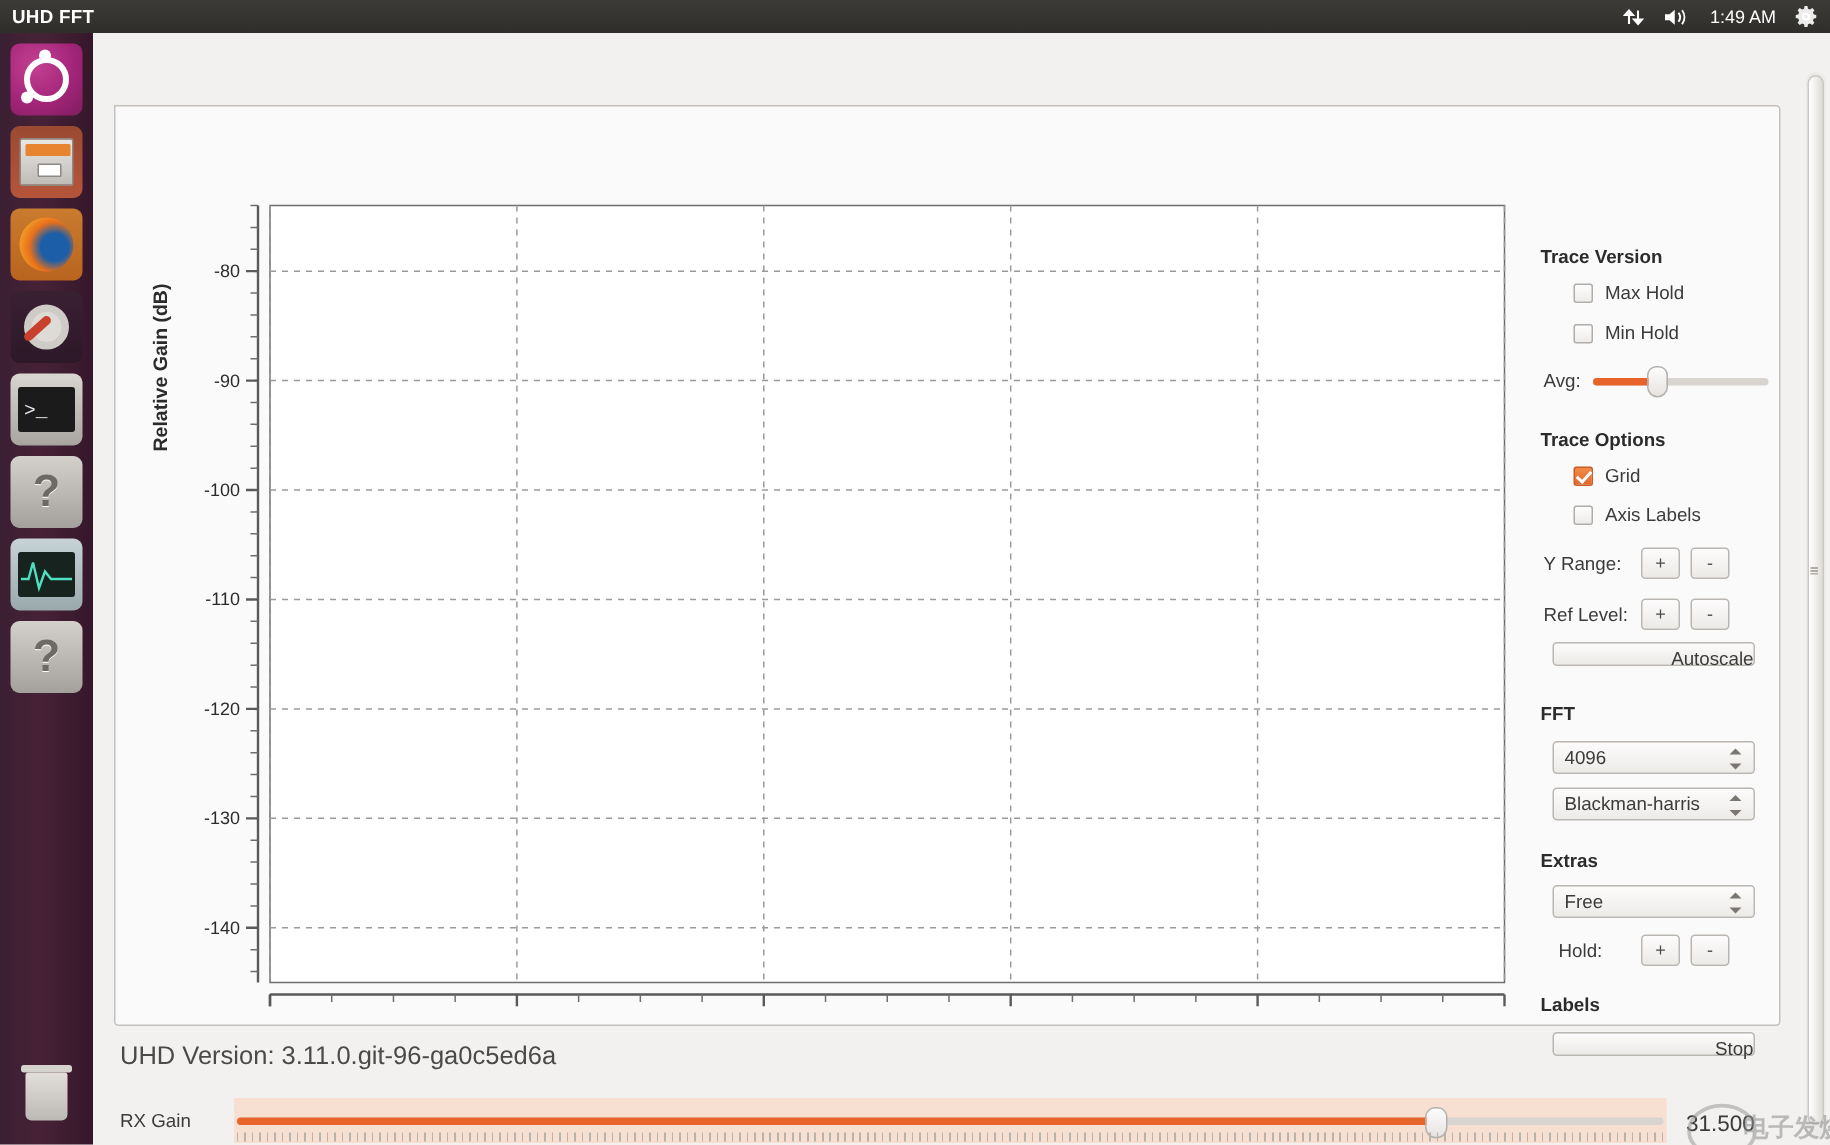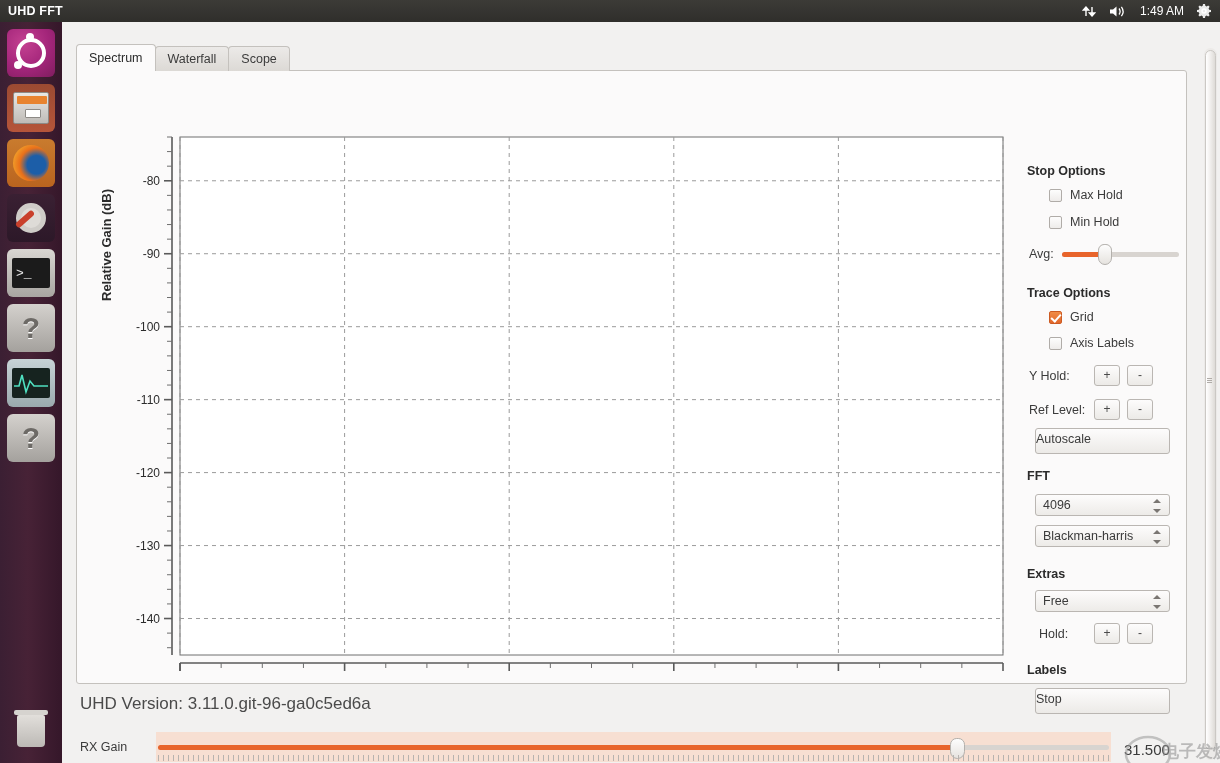--- a/index.html
+++ b/index.html
@@ -224,24 +224,24 @@
     border: 1px solid #b3b0ac; border-radius: 7px 7px 8px 8px;
   }
   .pmbtn {
     width: 26px; height: 21px; border-radius: 3px;
     border: 1px solid #bab6b2;
     background: linear-gradient(to bottom,#fdfcfc 0%,#eceae7 100%);
     font-size: 12px; color: #4a4a4a; line-height: 19px; text-align: center;
     flex: none;
   }
   .widebtn {
-    width: 135px; height: 26px; border-radius: 3px;
+    width: 135px; height: 16px; border-radius: 3px;
     border: 1px solid #bab6b2;
     background: linear-gradient(to bottom,#fdfcfc 0%,#eceae7 100%);
-    font-size: 12.5px; color: #3b3b3b; line-height: 20px; text-align: left;
+    font-size: 12.5px; color: #3b3b3b; line-height: 20px; text-align: right;
   }
   .combo {
     position: relative; width: 135px; height: 22px; border-radius: 3px;
     border: 1px solid #bab6b2;
     background: linear-gradient(to bottom,#fdfcfc 0%,#edebe8 100%);
     font-size: 12.5px; color: #3b3b3b; line-height: 20px; padding-left: 7px;
   }
   .spin-arrows {
     position: absolute; right: 8px; top: 3px; width: 8px; height: 16px;
   }
@@ -337,25 +337,20 @@
 
     <span class="q">?</span>
   </div>
   <div id="trash">
     <div class="can"></div>
   </div>
 </div>
 
 <div id="window">
 
-  <div id="tabbar">
-    <div class="tab active">Spectrum</div>
-    <div class="tab">Waterfall</div>
-    <div class="tab">Scope</div>
-  </div>
 
   <div id="tabpanel">
 
     <div id="plot-wrap">
       <div id="ylabel">Relative Gain (dB)</div>
       <div id="xlabel">Frequency (MHz)</div>
       <div id="canvas-box">
         <svg id="plot-svg" width="823" height="518" viewBox="0 0 823 518">
             <path d="M0.0,-0.9L0.5,-0.7L1.1,-1.6L1.6,314.8L2.2,283.2L2.7,301.9L3.3,289.9L3.8,272.3L4.4,321.4L4.9,315.3L5.5,279.5L6.0,293.9L6.6,302.2L7.1,296.4L7.7,295.1L8.2,281.7L8.8,305.9L9.3,325.0L9.9,322.3L10.4,300.6L11.0,304.4L11.5,314.6L12.1,293.8L12.6,289.4L13.2,320.6L13.7,315.8L14.3,299.9L14.8,318.8L15.4,276.6L15.9,300.2L16.5,328.3L17.0,310.1L17.6,330.2L18.1,282.1L18.7,362.7L19.2,303.5L19.8,316.3L20.3,289.9L20.8,322.2L21.4,292.7L21.9,321.3L22.5,300.9L23.0,293.1L23.6,319.3L24.1,297.8L24.7,405.9L25.2,300.9L25.8,316.0L26.3,313.0L26.9,303.3L27.4,299.8L28.0,314.6L28.5,306.6L29.1,295.0L29.6,316.5L30.2,315.3L30.7,300.4L31.3,292.9L31.8,300.7L32.4,293.8L32.9,302.3L33.5,306.0L34.0,316.4L34.6,306.7L35.1,280.7L35.7,305.2L36.2,287.0L36.8,310.5L37.3,316.9L37.9,309.9L38.4,314.4L39.0,288.7L39.5,279.7L40.1,280.3L40.6,304.9L41.2,321.8L41.7,304.1L42.2,283.3L42.8,297.0L43.3,330.7L43.9,313.4L44.4,315.6L45.0,296.8L45.5,319.4L46.1,269.4L46.6,270.3L47.2,306.6L47.7,281.1L48.3,301.5L48.8,321.4L49.4,293.0L49.9,313.9L50.5,316.0L51.0,291.2L51.6,286.9L52.1,321.4L52.7,270.0L53.2,288.2L53.8,266.6L54.3,291.5L54.9,294.2L55.4,289.1L56.0,291.9L56.5,309.2L57.1,283.8L57.6,334.0L58.2,295.2L58.7,319.0L59.3,293.6L59.8,313.1L60.4,288.4L60.9,276.6L61.5,293.1L62.0,258.2L62.5,307.7L63.1,301.1L63.6,310.9L64.2,287.2L64.7,273.0L65.3,276.9L65.8,312.3L66.4,310.1L66.9,269.9L67.5,302.2L68.0,276.6L68.6,282.1L69.1,283.5L69.7,292.3L70.2,294.1L70.8,296.7L71.3,299.6L71.9,292.6L72.4,266.6L73.0,307.9L73.5,282.1L74.1,288.3L74.6,294.1L75.2,295.5L75.7,303.3L76.3,270.4L76.8,277.8L77.4,283.4L77.9,279.5L78.5,287.6L79.0,276.8L79.6,283.6L80.1,268.4L80.7,278.0L81.2,259.4L81.8,272.3L82.3,269.9L82.8,287.6L83.4,300.5L83.9,293.8L84.5,312.4L85.0,277.6L85.6,292.7L86.1,296.8L86.7,271.7L87.2,293.4L87.8,291.8L88.3,272.9L88.9,283.6L89.4,275.3L90.0,385.9L90.5,264.5L91.1,283.1L91.6,298.2L92.2,294.5L92.7,286.2L93.3,284.8L93.8,278.2L94.4,313.3L94.9,279.3L95.5,300.9L96.0,308.0L96.6,315.6L97.1,282.2L97.7,309.2L98.2,291.1L98.8,295.9L99.3,299.1L99.9,292.2L100.4,277.4L101.0,294.6L101.5,266.9L102.1,274.5L102.6,293.6L103.1,294.1L103.7,289.4L104.2,297.2L104.8,276.7L105.3,284.1L105.9,302.0L106.4,290.0L107.0,293.1L107.5,239.9L108.1,277.1L108.6,260.9L109.2,259.3L109.7,266.5L110.3,233.3L110.8,236.8L111.4,279.0L111.9,279.2L112.5,268.5L113.0,259.9L113.6,260.4L114.1,273.8L114.7,253.6L115.2,263.8L115.8,284.3L116.3,253.3L116.9,259.6L117.4,268.1L118.0,274.9L118.5,256.9L119.1,289.7L119.6,294.2L120.2,269.8L120.7,246.9L121.3,254.7L121.8,243.6L122.4,262.6L122.9,261.4L123.4,259.9L124.0,265.8L124.5,271.4L125.1,293.4L125.6,257.6L126.2,281.6L126.7,276.2L127.3,270.7L127.8,271.1L128.4,281.8L128.9,282.5L129.5,255.3L130.0,287.3L130.6,255.8L131.1,260.6L131.7,284.3L132.2,272.6L132.8,270.4L133.3,258.1L133.9,276.6L134.4,247.1L135.0,249.8L135.5,267.9L136.1,259.3L136.6,269.9L137.2,267.6L137.7,265.1L138.3,274.7L138.8,283.6L139.4,279.5L139.9,262.2L140.5,255.9L141.0,256.5L141.6,262.3L142.1,256.3L142.7,271.3L143.2,287.0L143.8,268.6L144.3,263.8L144.8,256.8L145.4,255.8L145.9,297.8L146.5,254.8L147.0,273.4L147.6,279.0L148.1,264.1L148.7,270.7L149.2,293.2L149.8,271.9L150.3,287.2L150.9,250.2L151.4,261.9L152.0,249.9L152.5,271.2L153.1,258.0L153.6,268.5L154.2,267.3L154.7,261.7L155.3,259.1L155.8,266.9L156.4,270.3L156.9,269.3L157.5,280.6L158.0,241.4L158.6,233.8L159.1,257.2L159.7,265.2L160.2,273.1L160.8,252.2L161.3,262.3L161.9,254.7L162.4,280.1L163.0,234.8L163.5,257.4L164.1,243.7L164.6,275.6L165.1,256.2L165.7,262.0L166.2,277.4L166.8,262.0L167.3,264.0L167.9,277.6L168.4,254.7L169.0,273.1L169.5,243.9L170.1,259.6L170.6,334.4L171.2,296.4L171.7,255.7L172.3,246.3L172.8,270.3L173.4,235.4L173.9,248.1L174.5,290.5L175.0,250.2L175.6,269.5L176.1,259.1L176.7,261.8L177.2,284.7L177.8,264.9L178.3,267.8L178.9,257.1L179.4,255.1L180.0,253.9L180.5,264.9L181.1,254.0L181.6,283.9L182.2,276.4L182.7,285.3L183.3,283.4L183.8,263.5L184.4,276.4L184.9,266.6L185.4,246.8L186.0,258.2L186.5,262.5L187.1,255.0L187.6,264.9L188.2,280.0L188.7,259.6L189.3,267.4L189.8,273.5L190.4,246.8L190.9,241.8L191.5,272.6L192.0,264.0L192.6,290.6L193.1,247.6L193.7,260.8L194.2,263.7L194.8,269.0L195.3,271.1L195.9,247.0L196.4,261.5L197.0,234.8L197.5,268.9L198.1,256.7L198.6,256.7L199.2,249.1L199.7,276.8L200.3,239.2L200.8,285.1L201.4,268.6L201.9,279.1L202.5,377.5L203.0,296.5L203.6,273.3L204.1,254.0L204.7,245.3L205.2,258.2L205.8,252.3L206.3,272.8L206.8,255.1L207.4,257.6L207.9,266.8L208.5,277.5L209.0,284.7L209.6,277.7L210.1,264.7L210.7,263.4L211.2,265.7L211.8,256.1L212.3,253.2L212.9,254.0L213.4,282.5L214.0,264.0L214.5,269.0L215.1,252.2L215.6,271.6L216.2,276.8L216.7,240.8L217.3,258.2L217.8,251.3L218.4,259.2L218.9,239.9L219.5,249.9L220.0,276.5L220.6,299.1L221.1,258.0L221.7,279.4L222.2,54.9L222.8,60.7L223.3,69.4L223.9,59.3L224.4,71.6L225.0,44.6L225.5,42.8L226.1,33.6L226.6,38.2L227.1,84.7L227.7,63.5L228.2,67.4L228.8,132.8L229.3,60.4L229.9,35.5L230.4,18.2L231.0,73.4L231.5,67.7L232.1,65.4L232.6,44.9L233.2,67.0L233.7,73.7L234.3,52.7L234.8,50.7L235.4,71.3L235.9,49.3L236.5,47.9L237.0,45.7L237.6,49.8L238.1,24.8L238.7,53.0L239.2,48.4L239.8,47.1L240.3,47.6L240.9,59.5L241.4,53.3L242.0,59.4L242.5,64.4L243.1,57.9L243.6,52.4L244.2,53.2L244.7,69.2L245.3,32.5L245.8,59.5L246.4,58.5L246.9,61.0L247.4,57.8L248.0,51.5L248.5,37.7L249.1,34.4L249.6,55.4L250.2,55.7L250.7,70.5L251.3,53.1L251.8,54.4L252.4,48.3L252.9,71.2L253.5,49.9L254.0,58.5L254.6,54.0L255.1,53.4L255.7,57.2L256.2,48.4L256.8,61.6L257.3,70.9L257.9,47.6L258.4,58.6L259.0,65.9L259.5,68.3L260.1,59.9L260.6,39.8L261.2,49.7L261.7,54.9L262.3,50.9L262.8,71.2L263.4,56.3L263.9,69.1L264.5,48.1L265.0,70.2L265.6,42.7L266.1,60.8L266.7,63.1L267.2,46.5L267.7,68.1L268.3,66.0L268.8,50.3L269.4,49.6L269.9,43.9L270.5,52.1L271.0,44.5L271.6,42.6L272.1,49.5L272.7,50.6L273.2,51.6L273.8,62.9L274.3,55.9L274.9,34.3L275.4,41.2L276.0,53.2L276.5,59.5L277.1,53.8L277.6,39.4L278.2,59.6L278.7,76.1L279.3,47.7L279.8,36.2L280.4,77.4L280.9,62.3L281.5,55.6L282.0,51.5L282.6,58.6L283.1,63.4L283.7,76.3L284.2,68.6L284.8,39.8L285.3,59.7L285.9,67.9L286.4,54.0L287.0,54.3L287.5,35.1L288.0,48.3L288.6,63.6L289.1,63.2L289.7,47.2L290.2,48.6L290.8,76.3L291.3,63.8L291.9,45.1L292.4,55.1L293.0,34.1L293.5,51.7L294.1,37.1L294.6,40.5L295.2,35.0L295.7,66.8L296.3,64.2L296.8,55.1L297.4,47.4L297.9,48.5L298.5,51.8L299.0,60.6L299.6,88.3L300.1,51.6L300.7,46.9L301.2,48.6L301.8,58.0L302.3,118.9L302.9,41.3L303.4,41.4L304.0,63.1L304.5,62.5L305.1,47.3L305.6,49.7L306.2,51.6L306.7,53.2L307.3,67.8L307.8,65.8L308.4,44.3L308.9,46.2L309.4,43.2L310.0,57.0L310.5,47.0L311.1,57.2L311.6,64.3L312.2,75.9L312.7,52.1L313.3,40.7L313.8,36.3L314.4,31.2L314.9,52.5L315.5,62.4L316.0,56.5L316.6,132.4L317.1,61.0L317.7,48.4L318.2,35.3L318.8,67.2L319.3,52.3L319.9,47.3L320.4,35.6L321.0,61.1L321.5,53.2L322.1,50.4L322.6,40.3L323.2,58.1L323.7,58.0L324.3,65.8L324.8,59.4L325.4,56.8L325.9,130.4L326.5,53.5L327.0,56.7L327.6,50.5L328.1,50.3L328.7,26.4L329.2,63.6L329.7,44.7L330.3,56.5L330.8,45.6L331.4,46.4L331.9,44.7L332.5,47.8L333.0,58.1L333.6,64.2L334.1,62.8L334.7,47.7L335.2,53.3L335.8,48.9L336.3,59.2L336.9,53.8L337.4,249.8L338.0,259.4L338.5,270.1L339.1,257.4L339.6,287.2L340.2,278.8L340.7,260.2L341.3,238.6L341.8,268.0L342.4,259.9L342.9,272.1L343.5,240.7L344.0,268.6L344.6,264.4L345.1,237.2L345.7,276.9L346.2,255.3L346.8,264.7L347.3,249.8L347.9,281.0L348.4,273.7L349.0,260.6L349.5,255.5L350.0,258.3L350.6,258.4L351.1,255.4L351.7,268.8L352.2,276.9L352.8,261.7L353.3,265.5L353.9,264.9L354.4,282.3L355.0,265.3L355.5,281.6L356.1,271.6L356.6,266.2L357.2,256.9L357.7,235.6L358.3,261.7L358.8,273.1L359.4,271.6L359.9,257.2L360.5,294.0L361.0,267.5L361.6,241.7L362.1,277.3L362.7,282.9L363.2,241.0L363.8,275.5L364.3,246.0L364.9,227.6L365.4,272.7L366.0,251.3L366.5,248.2L367.1,247.4L367.6,279.8L368.2,255.9L368.7,262.1L369.3,243.0L369.8,252.8L370.4,244.6L370.9,267.3L371.4,260.2L372.0,225.9L372.5,265.2L373.1,251.9L373.6,235.8L374.2,252.2L374.7,262.0L375.3,278.4L375.8,252.5L376.4,290.5L376.9,258.4L377.5,277.0L378.0,256.2L378.6,235.0L379.1,233.1L379.7,249.7L380.2,245.9L380.8,251.3L381.3,343.6L381.9,266.4L382.4,276.7L383.0,255.9L383.5,268.0L384.1,271.4L384.6,269.8L385.2,242.6L385.7,286.9L386.3,256.5L386.8,249.8L387.4,285.2L387.9,258.9L388.5,236.2L389.0,278.7L389.6,268.1L390.1,286.7L390.7,251.7L391.2,255.6L391.7,269.2L392.3,220.7L392.8,246.5L393.4,277.9L393.9,257.9L394.5,231.3L395.0,267.5L395.6,267.3L396.1,262.7L396.7,253.9L397.2,275.2L397.8,234.7L398.3,266.2L398.9,279.5L399.4,241.4L400.0,284.8L400.5,223.9L401.1,239.7L401.6,279.8L402.2,252.7L402.7,235.3L403.3,260.0L403.8,268.0L404.4,269.8L404.9,246.5L405.5,252.5L406.0,272.1L406.6,269.4L407.1,275.6L407.7,258.2L408.2,263.8L408.8,280.8L409.3,244.4L409.9,269.7L410.4,258.1L411.0,269.2L411.5,259.3L412.0,241.7L412.6,261.5L413.1,266.6L413.7,258.3L414.2,276.0L414.8,256.1L415.3,282.3L415.9,262.8L416.4,260.4L417.0,281.2L417.5,264.5L418.1,254.2L418.6,278.4L419.2,255.1L419.7,273.8L420.3,252.1L420.8,267.2L421.4,251.0L421.9,272.7L422.5,243.7L423.0,268.4L423.6,249.2L424.1,279.7L424.7,258.4L425.2,270.9L425.8,276.5L426.3,258.5L426.9,262.7L427.4,257.6L428.0,252.0L428.5,256.5L429.1,253.0L429.6,242.8L430.2,286.0L430.7,274.1L431.3,253.1L431.8,251.3L432.3,247.9L432.9,270.7L433.4,349.5L434.0,258.0L434.5,264.6L435.1,240.3L435.6,238.8L436.2,231.5L436.7,270.2L437.3,275.2L437.8,254.3L438.4,247.7L438.9,252.4L439.5,258.2L440.0,260.2L440.6,268.8L441.1,251.3L441.7,274.5L442.2,266.7L442.8,272.4L443.3,251.7L443.9,255.0L444.4,250.9L445.0,259.2L445.5,260.4L446.1,238.0L446.6,263.0L447.2,265.5L447.7,280.2L448.3,253.9L448.8,266.4L449.4,269.5L449.9,257.0L450.5,251.9L451.0,247.9L451.6,260.4L452.1,262.1L452.7,242.5L453.2,273.1L453.7,287.0L454.3,243.8L454.8,267.6L455.4,276.9L455.9,246.9L456.5,269.9L457.0,236.8L457.6,237.3L458.1,252.1L458.7,280.2L459.2,252.7L459.8,263.8L460.3,228.2L460.9,272.2L461.4,272.3L462.0,280.8L462.5,258.3L463.1,262.7L463.6,280.1L464.2,232.3L464.7,242.3L465.3,268.0L465.8,259.1L466.4,274.5L466.9,232.7L467.5,243.0L468.0,242.8L468.6,249.5L469.1,255.6L469.7,234.3L470.2,258.9L470.8,258.0L471.3,263.1L471.9,250.3L472.4,234.9L473.0,265.9L473.5,267.8L474.0,268.6L474.6,273.8L475.1,242.1L475.7,250.2L476.2,263.2L476.8,267.1L477.3,238.7L477.9,277.8L478.4,245.3L479.0,251.0L479.5,256.7L480.1,273.3L480.6,260.5L481.2,242.5L481.7,275.3L482.3,253.2L482.8,252.1L483.4,256.0L483.9,260.8L484.5,256.2L485.0,270.4L485.6,372.4L486.1,289.4L486.7,249.2L487.2,376.5L487.8,263.3L488.3,274.9L488.9,252.6L489.4,263.6L490.0,266.9L490.5,260.4L491.1,236.1L491.6,260.4L492.2,274.7L492.7,362.6L493.3,264.3L493.8,260.8L494.3,236.9L494.9,264.5L495.4,241.7L496.0,290.0L496.5,232.7L497.1,269.6L497.6,268.4L498.2,253.0L498.7,264.3L499.3,247.6L499.8,242.7L500.4,267.2L500.9,273.8L501.5,261.2L502.0,275.0L502.6,240.8L503.1,278.0L503.7,250.9L504.2,261.7L504.8,262.2L505.3,271.7L505.9,254.0L506.4,272.8L507.0,256.2L507.5,279.0L508.1,255.7L508.6,255.5L509.2,256.4L509.7,261.4L510.3,252.0L510.8,267.2L511.4,271.7L511.9,250.7L512.5,226.7L513.0,248.6L513.6,268.8L514.1,277.9L514.6,263.9L515.2,279.4L515.7,272.9L516.3,250.2L516.8,270.3L517.4,261.7L517.9,266.8L518.5,261.8L519.0,270.8L519.6,277.7L520.1,255.1L520.7,236.3L521.2,266.7L521.8,268.9L522.3,255.4L522.9,265.0L523.4,234.1L524.0,263.9L524.5,259.1L525.1,248.3L525.6,250.3L526.2,257.7L526.7,274.3L527.3,257.2L527.8,278.3L528.4,255.4L528.9,267.7L529.5,273.4L530.0,270.1L530.6,268.4L531.1,260.3L531.7,274.5L532.2,244.1L532.8,256.1L533.3,271.7L533.9,276.2L534.4,281.9L535.0,265.3L535.5,282.6L536.0,266.3L536.6,385.6L537.1,266.6L537.7,290.2L538.2,261.5L538.8,281.5L539.3,258.9L539.9,293.7L540.4,263.6L541.0,266.9L541.5,264.2L542.1,279.0L542.6,247.4L543.2,273.8L543.7,283.8L544.3,285.0L544.8,269.2L545.4,261.4L545.9,262.2L546.5,265.6L547.0,271.2L547.6,249.8L548.1,278.5L548.7,268.0L549.2,271.2L549.8,278.8L550.3,266.0L550.9,260.4L551.4,275.1L552.0,252.8L552.5,270.1L553.1,269.6L553.6,248.9L554.2,256.2L554.7,270.3L555.3,272.4L555.8,259.1L556.3,282.3L556.9,287.8L557.4,274.6L558.0,277.2L558.5,256.0L559.1,271.2L559.6,245.2L560.2,258.8L560.7,253.7L561.3,232.5L561.8,271.2L562.4,275.4L562.9,255.9L563.5,249.9L564.0,261.1L564.6,272.5L565.1,258.9L565.7,277.4L566.2,231.2L566.8,260.0L567.3,279.9L567.9,270.2L568.4,248.8L569.0,297.0L569.5,253.8L570.1,260.8L570.6,273.0L571.2,270.1L571.7,262.8L572.3,254.3L572.8,242.5L573.4,275.1L573.9,272.6L574.5,235.4L575.0,261.9L575.6,253.4L576.1,269.1L576.6,248.8L577.2,283.0L577.7,322.7L578.3,265.5L578.8,290.7L579.4,266.8L579.9,272.9L580.5,240.0L581.0,265.4L581.6,255.9L582.1,245.6L582.7,298.4L583.2,285.7L583.8,247.7L584.3,259.4L584.9,284.4L585.4,267.0L586.0,260.7L586.5,269.0L587.1,246.1L587.6,252.7L588.2,245.6L588.7,296.1L589.3,292.4L589.8,255.8L590.4,279.9L590.9,264.4L591.5,270.4L592.0,257.3L592.6,291.0L593.1,289.3L593.7,277.1L594.2,253.2L594.8,254.5L595.3,261.7L595.9,268.2L596.4,282.6L596.9,244.7L597.5,251.3L598.0,281.4L598.6,261.5L599.1,264.6L599.7,278.4L600.2,287.0L600.8,272.3L601.3,265.6L601.9,274.4L602.4,266.9L603.0,258.6L603.5,274.9L604.1,263.7L604.6,261.9L605.2,270.9L605.7,252.8L606.3,239.2L606.8,284.3L607.4,254.3L607.9,272.3L608.5,275.7L609.0,248.3L609.6,247.1L610.1,260.4L610.7,269.9L611.2,273.0L611.8,271.4L612.3,257.6L612.9,289.1L613.4,256.4L614.0,281.5L614.5,261.5L615.1,246.6L615.6,247.9L616.2,271.5L616.7,277.9L617.3,249.4L617.8,280.1L618.3,273.9L618.9,278.0L619.4,282.3L620.0,268.8L620.5,285.3L621.1,271.7L621.6,252.6L622.2,282.0L622.7,293.9L623.3,283.5L623.8,269.5L624.4,293.1L624.9,270.1L625.5,271.8L626.0,252.7L626.6,272.0L627.1,260.1L627.7,261.6L628.2,246.1L628.8,263.8L629.3,263.6L629.9,258.1L630.4,262.0L631.0,263.9L631.5,260.0L632.1,274.6L632.6,290.2L633.2,297.5L633.7,242.2L634.3,243.0L634.8,271.5L635.4,276.1L635.9,255.6L636.5,235.5L637.0,285.3L637.6,268.6L638.1,285.4L638.6,262.1L639.2,265.3L639.7,249.3L640.3,261.7L640.8,270.9L641.4,257.9L641.9,261.5L642.5,291.1L643.0,278.9L643.6,261.8L644.1,241.5L644.7,267.6L645.2,246.4L645.8,288.9L646.3,269.3L646.9,256.8L647.4,249.5L648.0,288.9L648.5,278.7L649.1,263.0L649.6,254.4L650.2,266.7L650.7,276.2L651.3,275.9L651.8,285.1L652.4,262.4L652.9,300.4L653.5,275.4L654.0,287.2L654.6,264.3L655.1,280.9L655.7,270.2L656.2,257.7L656.8,277.9L657.3,275.7L657.9,284.6L658.4,243.9L658.9,263.5L659.5,268.5L660.0,271.5L660.6,284.0L661.1,263.0L661.7,283.8L662.2,257.0L662.8,259.3L663.3,295.7L663.9,255.8L664.4,287.2L665.0,280.3L665.5,280.4L666.1,248.0L666.6,287.5L667.2,258.4L667.7,257.8L668.3,256.4L668.8,280.3L669.4,270.0L669.9,234.9L670.5,249.6L671.0,268.3L671.6,265.0L672.1,275.7L672.7,278.3L673.2,247.0L673.8,273.1L674.3,270.5L674.9,285.0L675.4,289.7L676.0,283.4L676.5,257.1L677.1,250.5L677.6,279.3L678.2,273.0L678.7,287.3L679.2,271.9L679.8,284.4L680.3,265.4L680.9,283.2L681.4,259.9L682.0,289.4L682.5,266.9L683.1,275.8L683.6,264.9L684.2,244.9L684.7,272.9L685.3,279.6L685.8,256.5L686.4,284.1L686.9,277.5L687.5,260.2L688.0,270.3L688.6,259.6L689.1,274.4L689.7,272.4L690.2,255.0L690.8,270.7L691.3,270.9L691.9,290.1L692.4,277.1L693.0,251.7L693.5,245.0L694.1,254.2L694.6,275.3L695.2,272.5L695.7,260.4L696.3,274.7L696.8,269.5L697.4,287.8L697.9,277.6L698.5,260.9L699.0,243.1L699.5,274.2L700.1,277.1L700.6,268.5L701.2,269.9L701.7,274.1L702.3,263.2L702.8,278.7L703.4,267.7L703.9,272.3L704.5,262.6L705.0,268.6L705.6,253.8L706.1,260.2L706.7,286.9L707.2,262.4L707.8,264.1L708.3,273.0L708.9,248.2L709.4,280.6L710.0,285.4L710.5,242.0L711.1,269.7L711.6,272.6L712.2,297.8L712.7,277.1L713.3,307.0L713.8,296.0L714.4,274.2L714.9,255.6L715.5,286.2L716.0,278.6L716.6,293.5L717.1,304.5L717.7,323.6L718.2,285.8L718.8,284.0L719.3,281.9L719.9,288.3L720.4,279.2L720.9,290.3L721.5,292.1L722.0,281.3L722.6,291.6L723.1,285.3L723.7,317.8L724.2,254.3L724.8,265.8L725.3,300.7L725.9,257.6L726.4,271.7L727.0,290.2L727.5,291.3L728.1,299.5L728.6,274.8L729.2,242.3L729.7,265.1L730.3,295.0L730.8,280.4L731.4,254.2L731.9,270.3L732.5,269.2L733.0,298.1L733.6,292.3L734.1,263.6L734.7,300.3L735.2,268.6L735.8,268.3L736.3,274.4L736.9,306.0L737.4,284.5L738.0,268.7L738.5,275.4L739.1,248.3L739.6,283.6L740.2,275.4L740.7,261.9L741.2,268.7L741.8,275.8L742.3,283.4L742.9,269.1L743.4,282.7L744.0,280.2L744.5,305.0L745.1,273.3L745.6,276.4L746.2,275.1L746.7,295.2L747.3,283.6L747.8,291.1L748.4,286.4L748.9,282.4L749.5,362.6L750.0,264.2L750.6,278.3L751.1,297.0L751.7,266.6L752.2,282.0L752.8,357.3L753.3,332.4L753.9,303.2L754.4,279.3L755.0,265.4L755.5,293.3L756.1,265.5L756.6,279.0L757.2,256.2L757.7,270.3L758.3,291.8L758.8,299.0L759.4,264.5L759.9,277.3L760.5,292.6L761.0,277.2L761.5,274.4L762.1,278.8L762.6,297.3L763.2,289.3L763.7,261.4L764.3,291.0L764.8,267.1L765.4,264.8L765.9,268.4L766.5,268.4L767.0,260.0L767.6,299.4L768.1,285.8L768.7,271.8L769.2,271.6L769.8,284.1L770.3,268.3L770.9,299.3L771.4,259.4L772.0,380.2L772.5,285.1L773.1,238.1L773.6,265.9L774.2,251.1L774.7,285.3L775.3,271.0L775.8,300.9L776.4,262.7L776.9,263.2L777.5,297.4L778.0,257.3L778.6,270.2L779.1,282.0L779.7,279.3L780.2,286.9L780.8,259.4L781.3,304.2L781.8,293.9L782.4,263.9L782.9,285.0L783.5,276.0L784.0,273.4L784.6,274.2L785.1,292.3L785.7,291.2L786.2,288.9L786.8,294.1L787.3,279.4L787.9,245.9L788.4,244.3L789.0,290.7L789.5,309.2L790.1,310.8L790.6,319.8L791.2,293.1L791.7,323.3L792.3,315.1L792.8,318.1L793.4,320.9L793.9,336.9L794.5,293.7L795.0,258.3L795.6,299.6L796.1,307.0L796.7,277.0L797.2,321.5L797.8,301.1L798.3,306.5L798.9,306.9L799.4,299.0L800.0,251.6L800.5,306.4L801.1,338.6L801.6,264.2L802.2,313.4L802.7,271.3L803.2,298.0L803.8,277.1L804.3,292.1L804.9,289.8L805.4,302.2L806.0,330.9L806.5,296.9L807.1,303.3L807.6,303.5L808.2,270.8L808.7,296.9L809.3,298.7L809.8,287.7L810.4,282.1L810.9,300.5L811.5,290.5L812.0,306.6L812.6,288.9L813.1,280.6L813.7,296.3L814.2,323.0L814.8,275.5L815.3,318.9L815.9,303.7L816.4,290.3L817.0,319.5L817.5,305.7L818.1,303.2L818.6,309.9L819.2,10.0L819.7,20.7L820.3,15.9L820.8,6.7L821.4,20.0L821.9,17.5L822.5,6.1L823.0,12.2" fill="none" stroke="#7b7bf0" stroke-width="1"></path>
             <path d="M0.0,0.0L0.5,0.0L1.1,0.0L1.6,312.4L2.2,285.2L2.7,303.2L3.3,288.6L3.8,274.2L4.4,323.2L4.9,314.2L5.5,280.5L6.0,294.1L6.6,299.8L7.1,297.5L7.7,294.8L8.2,282.3L8.8,306.7L9.3,325.1L9.9,324.4L10.4,299.7L11.0,302.1L11.5,313.8L12.1,295.4L12.6,289.1L13.2,318.9L13.7,317.1L14.3,298.9L14.8,318.4L15.4,276.5L15.9,299.5L16.5,329.6L17.0,308.1L17.6,330.0L18.1,281.4L18.7,363.4L19.2,302.0L19.8,315.0L20.3,291.8L20.8,320.8L21.4,291.4L21.9,319.7L22.5,302.5L23.0,295.1L23.6,319.5L24.1,298.0L24.7,406.5L25.2,301.5L25.8,318.2L26.3,313.5L26.9,300.8L27.4,299.6L28.0,313.7L28.5,305.3L29.1,296.6L29.6,314.4L30.2,313.6L30.7,298.0L31.3,293.3L31.8,302.6L32.4,296.0L32.9,302.7L33.5,307.4L34.0,316.6L34.6,304.2L35.1,280.5L35.7,307.4L36.2,288.6L36.8,309.8L37.3,315.0L37.9,309.0L38.4,313.4L39.0,289.4L39.5,279.1L40.1,279.4L40.6,306.7L41.2,322.4L41.7,303.2L42.2,282.0L42.8,298.8L43.3,333.0L43.9,315.2L44.4,313.7L45.0,295.4L45.5,321.7L46.1,269.7L46.6,271.6L47.2,305.2L47.7,283.5L48.3,300.2L48.8,320.7L49.4,293.5L49.9,312.7L50.5,315.8L51.0,290.7L51.6,288.2L52.1,319.2L52.7,272.3L53.2,290.6L53.8,265.6L54.3,289.7L54.9,292.0L55.4,291.1L56.0,294.3L56.5,307.3L57.1,282.0L57.6,334.8L58.2,295.8L58.7,317.3L59.3,292.0L59.8,313.1L60.4,290.3L60.9,276.3L61.5,291.3L62.0,260.3L62.5,306.1L63.1,302.3L63.6,308.5L64.2,285.6L64.7,273.2L65.3,277.5L65.8,312.9L66.4,311.9L66.9,269.0L67.5,299.9L68.0,275.5L68.6,279.7L69.1,281.0L69.7,291.8L70.2,293.1L70.8,298.0L71.3,301.4L71.9,292.7L72.4,266.7L73.0,308.2L73.5,280.0L74.1,285.8L74.6,293.2L75.2,296.1L75.7,302.8L76.3,272.8L76.8,279.6L77.4,284.1L77.9,278.5L78.5,289.0L79.0,275.7L79.6,281.2L80.1,270.6L80.7,275.6L81.2,256.9L81.8,272.4L82.3,269.4L82.8,285.5L83.4,301.7L83.9,293.1L84.5,312.2L85.0,275.6L85.6,295.1L86.1,298.5L86.7,271.8L87.2,292.3L87.8,289.6L88.3,271.2L88.9,283.3L89.4,274.3L90.0,388.2L90.5,262.1L91.1,284.5L91.6,300.0L92.2,294.0L92.7,285.6L93.3,287.3L93.8,277.8L94.4,311.3L94.9,279.7L95.5,303.3L96.0,309.9L96.6,318.0L97.1,284.7L97.7,310.3L98.2,289.9L98.8,297.1L99.3,297.4L99.9,294.7L100.4,279.6L101.0,293.6L101.5,264.5L102.1,276.2L102.6,294.6L103.1,292.8L103.7,287.9L104.2,296.0L104.8,279.0L105.3,281.8L105.9,303.2L106.4,290.9L107.0,294.5L107.5,241.4L108.1,275.4L108.6,262.6L109.2,257.7L109.7,266.6L110.3,234.3L110.8,239.2L111.4,278.0L111.9,278.2L112.5,269.4L113.0,260.5L113.6,262.1L114.1,273.5L114.7,255.6L115.2,265.5L115.8,286.2L116.3,251.1L116.9,258.3L117.4,269.7L118.0,277.1L118.5,255.1L119.1,291.5L119.6,294.8L120.2,269.9L120.7,247.6L121.3,255.1L121.8,244.4L122.4,263.0L122.9,261.9L123.4,259.9L124.0,265.8L124.5,272.3L125.1,291.8L125.6,258.6L126.2,279.9L126.7,274.3L127.3,270.9L127.8,272.5L128.4,284.2L128.9,282.1L129.5,253.1L130.0,288.5L130.6,253.3L131.1,259.2L131.7,284.7L132.2,273.8L132.8,272.7L133.3,259.9L133.9,274.4L134.4,245.0L135.0,249.4L135.5,267.4L136.1,259.8L136.6,269.8L137.2,267.8L137.7,266.0L138.3,275.3L138.8,282.7L139.4,279.9L139.9,260.3L140.5,254.2L141.0,255.9L141.6,262.3L142.1,256.0L142.7,270.6L143.2,284.9L143.8,267.0L144.3,261.4L144.8,259.0L145.4,256.2L145.9,299.8L146.5,256.1L147.0,274.6L147.6,277.5L148.1,264.8L148.7,272.7L149.2,291.5L149.8,269.6L150.3,286.3L150.9,250.4L151.4,263.3L152.0,252.0L152.5,271.0L153.1,260.4L153.6,269.6L154.2,265.5L154.7,262.1L155.3,261.1L155.8,269.3L156.4,267.9L156.9,270.7L157.5,281.3L158.0,242.7L158.6,232.1L159.1,255.0L159.7,266.1L160.2,273.3L160.8,251.3L161.3,263.9L161.9,254.3L162.4,282.5L163.0,234.5L163.5,259.7L164.1,244.5L164.6,273.7L165.1,254.8L165.7,261.9L166.2,275.2L166.8,260.5L167.3,261.8L167.9,277.7L168.4,256.7L169.0,275.5L169.5,245.8L170.1,258.6L170.6,335.2L171.2,297.1L171.7,257.2L172.3,248.4L172.8,271.6L173.4,237.0L173.9,248.4L174.5,291.6L175.0,247.8L175.6,269.5L176.1,259.5L176.7,259.7L177.2,285.5L177.8,262.7L178.3,267.6L178.9,256.7L179.4,254.4L180.0,255.6L180.5,267.2L181.1,254.4L181.6,286.1L182.2,276.0L182.7,287.8L183.3,281.1L183.8,263.9L184.4,277.9L184.9,265.3L185.4,245.9L186.0,256.7L186.5,261.2L187.1,256.6L187.6,263.0L188.2,282.3L188.7,257.7L189.3,269.7L189.8,272.4L190.4,248.4L190.9,243.0L191.5,274.3L192.0,261.9L192.6,291.8L193.1,249.4L193.7,258.8L194.2,262.2L194.8,269.3L195.3,273.4L195.9,248.8L196.4,262.6L197.0,234.6L197.5,267.9L198.1,258.3L198.6,257.6L199.2,250.4L199.7,275.1L200.3,238.6L200.8,286.1L201.4,266.6L201.9,277.6L202.5,377.9L203.0,297.4L203.6,274.2L204.1,252.8L204.7,244.4L205.2,257.7L205.8,253.4L206.3,271.0L206.8,254.9L207.4,259.1L207.9,268.5L208.5,278.0L209.0,286.9L209.6,275.7L210.1,266.9L210.7,262.1L211.2,268.1L211.8,256.4L212.3,251.7L212.9,256.4L213.4,280.9L214.0,264.1L214.5,270.2L215.1,252.5L215.6,274.0L216.2,275.6L216.7,239.1L217.3,258.2L217.8,253.5L218.4,261.5L218.9,240.4L219.5,249.2L220.0,278.5L220.6,297.5L221.1,260.4L221.7,278.9L222.2,52.5L222.8,62.5L223.3,66.9L223.9,58.2L224.4,72.1L225.0,43.4L225.5,43.3L226.1,31.7L226.6,37.3L227.1,83.2L227.7,65.3L228.2,67.1L228.8,135.3L229.3,61.4L229.9,35.9L230.4,19.3L231.0,75.3L231.5,67.2L232.1,67.7L232.6,43.8L233.2,67.5L233.7,72.9L234.3,52.3L234.8,52.5L235.4,70.3L235.9,51.1L236.5,49.2L237.0,45.8L237.6,49.5L238.1,27.1L238.7,54.2L239.2,49.1L239.8,48.7L240.3,50.0L240.9,59.8L241.4,52.6L242.0,57.1L242.5,64.5L243.1,58.4L243.6,50.0L244.2,52.2L244.7,67.1L245.3,31.8L245.8,58.7L246.4,59.0L246.9,59.1L247.4,55.7L248.0,53.3L248.5,39.5L249.1,32.4L249.6,53.0L250.2,56.7L250.7,71.2L251.3,55.1L251.8,55.9L252.4,47.8L252.9,71.8L253.5,49.8L254.0,59.3L254.6,51.7L255.1,51.8L255.7,55.8L256.2,49.3L256.8,62.9L257.3,71.1L257.9,49.9L258.4,59.6L259.0,68.3L259.5,66.1L260.1,59.3L260.6,42.3L261.2,51.6L261.7,54.7L262.3,50.0L262.8,69.1L263.4,53.9L263.9,69.9L264.5,47.8L265.0,69.6L265.6,41.7L266.1,62.6L266.7,64.0L267.2,47.6L267.7,68.8L268.3,63.5L268.8,49.8L269.4,47.2L269.9,42.5L270.5,49.8L271.0,45.6L271.6,41.6L272.1,47.3L272.7,50.5L273.2,50.5L273.8,63.8L274.3,57.8L274.9,36.1L275.4,42.8L276.0,53.0L276.5,58.3L277.1,55.0L277.6,40.2L278.2,57.1L278.7,77.6L279.3,46.7L279.8,36.5L280.4,78.8L280.9,60.9L281.5,54.3L282.0,52.9L282.6,56.6L283.1,65.5L283.7,76.4L284.2,67.5L284.8,37.8L285.3,57.9L285.9,68.5L286.4,55.6L287.0,56.4L287.5,35.7L288.0,48.8L288.6,61.2L289.1,64.1L289.7,46.4L290.2,48.8L290.8,78.3L291.3,65.2L291.9,46.8L292.4,55.4L293.0,35.7L293.5,52.0L294.1,35.3L294.6,40.0L295.2,36.3L295.7,67.8L296.3,62.3L296.8,55.1L297.4,48.6L297.9,47.8L298.5,50.4L299.0,61.5L299.6,87.6L300.1,49.7L300.7,48.6L301.2,46.4L301.8,55.8L302.3,120.8L302.9,41.5L303.4,40.1L304.0,64.5L304.5,60.6L305.1,47.3L305.6,51.4L306.2,52.3L306.7,52.5L307.3,69.1L307.8,64.7L308.4,42.4L308.9,46.0L309.4,42.4L310.0,55.0L310.5,45.1L311.1,58.6L311.6,66.7L312.2,75.7L312.7,50.5L313.3,42.5L313.8,37.3L314.4,31.9L314.9,51.3L315.5,60.9L316.0,54.7L316.6,133.3L317.1,61.6L317.7,49.1L318.2,37.1L318.8,67.5L319.3,52.8L319.9,47.8L320.4,36.5L321.0,61.3L321.5,55.3L322.1,50.9L322.6,42.7L323.2,57.3L323.7,59.6L324.3,65.9L324.8,59.5L325.4,54.5L325.9,130.6L326.5,55.1L327.0,57.0L327.6,50.9L328.1,49.1L328.7,26.7L329.2,63.5L329.7,44.8L330.3,57.5L330.8,44.8L331.4,47.8L331.9,44.2L332.5,46.4L333.0,58.2L333.6,66.2L334.1,61.8L334.7,45.6L335.2,51.8L335.8,49.1L336.3,57.1L336.9,55.2L337.4,252.1L338.0,257.3L338.5,272.5L339.1,257.0L339.6,287.1L340.2,277.3L340.7,259.0L341.3,239.1L341.8,269.2L342.4,258.0L342.9,271.7L343.5,239.2L344.0,269.1L344.6,263.3L345.1,239.7L345.7,276.9L346.2,257.2L346.8,266.3L347.3,250.1L347.9,279.5L348.4,276.1L349.0,262.8L349.5,255.2L350.0,256.5L350.6,258.7L351.1,254.0L351.7,268.7L352.2,277.8L352.8,260.9L353.3,267.9L353.9,263.7L354.4,279.9L355.0,264.8L355.5,282.5L356.1,269.4L356.6,263.8L357.2,254.9L357.7,237.9L358.3,262.2L358.8,274.6L359.4,269.2L359.9,258.5L360.5,292.3L361.0,265.0L361.6,244.1L362.1,278.6L362.7,281.7L363.2,238.6L363.8,277.4L364.3,244.0L364.9,228.9L365.4,272.8L366.0,251.5L366.5,247.1L367.1,249.7L367.6,278.9L368.2,257.7L368.7,260.0L369.3,244.6L369.8,251.0L370.4,243.9L370.9,267.5L371.4,261.4L372.0,227.8L372.5,267.7L373.1,249.4L373.6,235.6L374.2,252.5L374.7,261.9L375.3,279.4L375.8,253.7L376.4,289.2L376.9,257.0L377.5,275.6L378.0,258.5L378.6,234.6L379.1,234.3L379.7,252.1L380.2,244.6L380.8,249.9L381.3,345.5L381.9,268.7L382.4,278.0L383.0,254.8L383.5,268.0L384.1,270.4L384.6,267.8L385.2,242.8L385.7,284.8L386.3,254.6L386.8,251.4L387.4,284.6L387.9,260.1L388.5,237.3L389.0,278.5L389.6,266.2L390.1,287.2L390.7,253.3L391.2,255.4L391.7,267.1L392.3,221.7L392.8,248.6L393.4,277.4L393.9,257.4L394.5,230.0L395.0,268.7L395.6,267.3L396.1,260.2L396.7,255.0L397.2,273.5L397.8,236.9L398.3,267.6L398.9,279.4L399.4,242.4L400.0,282.5L400.5,222.4L401.1,240.1L401.6,277.8L402.2,253.7L402.7,236.1L403.3,258.5L403.8,266.0L404.4,267.4L404.9,248.2L405.5,253.1L406.0,270.2L406.6,271.0L407.1,277.1L407.7,256.8L408.2,265.4L408.8,279.9L409.3,246.8L409.9,268.0L410.4,255.8L411.0,270.8L411.5,260.2L412.0,243.8L412.6,261.2L413.1,266.7L413.7,258.9L414.2,277.5L414.8,258.3L415.3,283.3L415.9,261.9L416.4,259.3L417.0,280.7L417.5,266.1L418.1,255.7L418.6,276.8L419.2,257.1L419.7,275.2L420.3,251.3L420.8,267.6L421.4,251.7L421.9,274.3L422.5,244.5L423.0,267.8L423.6,248.3L424.1,280.9L424.7,256.1L425.2,268.6L425.8,275.1L426.3,256.2L426.9,262.3L427.4,259.4L428.0,252.9L428.5,256.1L429.1,251.3L429.6,241.3L430.2,288.1L430.7,272.9L431.3,253.1L431.8,248.9L432.3,250.3L432.9,271.9L433.4,351.2L434.0,257.5L434.5,264.1L435.1,238.2L435.6,241.0L436.2,229.8L436.7,269.5L437.3,273.6L437.8,253.9L438.4,245.2L438.9,253.4L439.5,258.9L440.0,258.2L440.6,269.7L441.1,250.1L441.7,276.9L442.2,265.7L442.8,270.3L443.3,253.8L443.9,253.1L444.4,249.9L445.0,259.9L445.5,262.0L446.1,237.8L446.6,263.2L447.2,266.2L447.7,280.0L448.3,252.8L448.8,264.9L449.4,269.0L449.9,254.8L450.5,253.3L451.0,246.5L451.6,261.4L452.1,261.1L452.7,242.5L453.2,275.1L453.7,285.5L454.3,241.4L454.8,267.7L455.4,276.8L455.9,246.1L456.5,268.1L457.0,239.0L457.6,236.1L458.1,250.7L458.7,279.4L459.2,254.9L459.8,263.9L460.3,228.0L460.9,273.7L461.4,271.3L462.0,279.2L462.5,257.9L463.1,265.1L463.6,278.5L464.2,234.8L464.7,241.4L465.3,265.8L465.8,261.3L466.4,273.8L466.9,233.3L467.5,245.1L468.0,241.9L468.6,251.4L469.1,256.2L469.7,232.1L470.2,261.3L470.8,258.9L471.3,264.5L471.9,249.9L472.4,233.2L473.0,263.9L473.5,268.5L474.0,268.6L474.6,272.1L475.1,242.0L475.7,247.7L476.2,262.5L476.8,269.3L477.3,239.7L477.9,275.5L478.4,243.3L479.0,253.3L479.5,258.3L480.1,271.8L480.6,260.4L481.2,244.9L481.7,273.3L482.3,252.6L482.8,253.5L483.4,256.8L483.9,259.1L484.5,257.4L485.0,271.3L485.6,372.9L486.1,290.5L486.7,251.3L487.2,376.3L487.8,260.9L488.3,274.1L488.9,252.1L489.4,262.0L490.0,267.9L490.5,259.7L491.1,237.6L491.6,262.7L492.2,272.7L492.7,361.9L493.3,263.4L493.8,261.1L494.3,239.3L494.9,265.0L495.4,243.1L496.0,290.1L496.5,233.5L497.1,271.8L497.6,268.9L498.2,254.3L498.7,262.9L499.3,246.3L499.8,242.2L500.4,267.9L500.9,273.3L501.5,261.0L502.0,276.8L502.6,242.3L503.1,275.8L503.7,250.1L504.2,259.7L504.8,261.1L505.3,273.0L505.9,255.7L506.4,272.9L507.0,257.1L507.5,278.6L508.1,253.6L508.6,255.6L509.2,254.6L509.7,260.1L510.3,251.6L510.8,265.7L511.4,271.5L511.9,249.5L512.5,226.6L513.0,249.2L513.6,270.5L514.1,278.0L514.6,261.5L515.2,278.6L515.7,271.4L516.3,250.4L516.8,269.7L517.4,260.2L517.9,269.2L518.5,260.7L519.0,271.3L519.6,279.5L520.1,253.6L520.7,236.5L521.2,268.7L521.8,268.4L522.3,254.8L522.9,264.7L523.4,232.2L524.0,266.3L524.5,260.5L525.1,249.3L525.6,248.8L526.2,256.4L526.7,276.5L527.3,257.5L527.8,279.9L528.4,254.4L528.9,267.3L529.5,271.1L530.0,271.7L530.6,266.1L531.1,259.8L531.7,274.6L532.2,245.2L532.8,254.2L533.3,270.2L533.9,276.2L534.4,280.8L535.0,266.0L535.5,280.9L536.0,268.1L536.6,386.7L537.1,267.8L537.7,289.6L538.2,259.7L538.8,279.2L539.3,260.5L539.9,292.3L540.4,265.7L541.0,269.0L541.5,266.2L542.1,277.2L542.6,249.9L543.2,275.4L543.7,285.8L544.3,286.5L544.8,269.5L545.4,259.5L545.9,264.6L546.5,266.3L547.0,271.8L547.6,250.8L548.1,279.2L548.7,266.3L549.2,269.8L549.8,279.6L550.3,265.1L550.9,262.2L551.4,275.2L552.0,252.5L552.5,269.3L553.1,271.1L553.6,251.4L554.2,258.6L554.7,269.1L555.3,271.1L555.8,257.4L556.3,280.7L556.9,290.2L557.4,273.5L558.0,276.1L558.5,254.8L559.1,270.3L559.6,243.4L560.2,259.2L560.7,253.7L561.3,233.4L561.8,271.8L562.4,276.6L562.9,256.8L563.5,249.4L564.0,259.2L564.6,274.5L565.1,258.4L565.7,276.9L566.2,233.7L566.8,261.9L567.3,279.1L567.9,272.6L568.4,250.6L569.0,297.0L569.5,252.1L570.1,258.4L570.6,271.4L571.2,269.3L571.7,264.8L572.3,255.8L572.8,240.2L573.4,277.4L573.9,271.2L574.5,233.7L575.0,260.7L575.6,251.5L576.1,271.3L576.6,250.2L577.2,284.7L577.7,322.6L578.3,265.7L578.8,288.4L579.4,269.2L579.9,271.9L580.5,240.2L581.0,267.9L581.6,257.5L582.1,247.9L582.7,297.4L583.2,287.6L583.8,248.8L584.3,259.5L584.9,283.9L585.4,266.5L586.0,262.9L586.5,269.0L587.1,244.8L587.6,254.2L588.2,243.7L588.7,296.3L589.3,291.9L589.8,255.5L590.4,278.8L590.9,263.5L591.5,272.3L592.0,259.5L592.6,292.9L593.1,290.7L593.7,277.4L594.2,255.0L594.8,254.9L595.3,260.6L595.9,266.2L596.4,282.3L596.9,245.5L597.5,251.1L598.0,281.1L598.6,261.8L599.1,265.1L599.7,279.9L600.2,284.5L600.8,271.6L601.3,267.7L601.9,276.5L602.4,268.6L603.0,256.7L603.5,276.4L604.1,264.4L604.6,264.4L605.2,270.5L605.7,254.1L606.3,239.2L606.8,286.3L607.4,255.2L607.9,274.7L608.5,275.9L609.0,245.9L609.6,245.3L610.1,260.4L610.7,271.5L611.2,271.5L611.8,269.0L612.3,257.0L612.9,289.8L613.4,257.5L614.0,281.3L614.5,259.2L615.1,249.0L615.6,246.0L616.2,269.2L616.7,278.0L617.3,250.8L617.8,278.2L618.3,272.4L618.9,275.8L619.4,284.6L620.0,270.3L620.5,283.8L621.1,270.8L621.6,252.5L622.2,284.4L622.7,291.9L623.3,283.3L623.8,271.2L624.4,290.8L624.9,268.8L625.5,273.5L626.0,251.0L626.6,270.6L627.1,260.7L627.7,259.5L628.2,247.3L628.8,265.7L629.3,262.9L629.9,256.7L630.4,261.4L631.0,263.2L631.5,259.6L632.1,273.3L632.6,289.8L633.2,297.7L633.7,240.5L634.3,241.9L634.8,270.9L635.4,277.9L635.9,256.8L636.5,235.5L637.0,283.5L637.6,267.2L638.1,284.9L638.6,263.2L639.2,264.6L639.7,250.9L640.3,262.4L640.8,271.2L641.4,256.1L641.9,260.0L642.5,290.2L643.0,279.3L643.6,262.0L644.1,242.9L644.7,265.5L645.2,244.4L645.8,287.9L646.3,268.9L646.9,259.0L647.4,247.1L648.0,289.5L648.5,279.4L649.1,264.5L649.6,254.4L650.2,264.8L650.7,277.6L651.3,275.3L651.8,287.4L652.4,262.4L652.9,301.0L653.5,274.9L654.0,286.0L654.6,265.2L655.1,280.0L655.7,271.1L656.2,258.5L656.8,278.6L657.3,276.3L657.9,286.3L658.4,243.9L658.9,261.3L659.5,270.4L660.0,270.5L660.6,285.5L661.1,262.3L661.7,281.4L662.2,256.0L662.8,257.3L663.3,295.0L663.9,255.8L664.4,288.9L665.0,278.7L665.5,279.8L666.1,250.1L666.6,287.2L667.2,260.2L667.7,260.3L668.3,254.4L668.8,282.3L669.4,269.9L669.9,237.1L670.5,247.5L671.0,267.8L671.6,264.4L672.1,274.1L672.7,277.3L673.2,247.9L673.8,272.7L674.3,268.8L674.9,285.6L675.4,289.8L676.0,281.3L676.5,256.3L677.1,249.2L677.6,276.9L678.2,272.5L678.7,286.1L679.2,272.2L679.8,284.8L680.3,267.5L680.9,281.2L681.4,260.4L682.0,287.3L682.5,267.4L683.1,275.8L683.6,263.6L684.2,246.3L684.7,272.7L685.3,278.2L685.8,257.6L686.4,285.6L686.9,278.9L687.5,261.0L688.0,271.3L688.6,259.5L689.1,275.8L689.7,272.4L690.2,254.4L690.8,271.4L691.3,273.0L691.9,288.5L692.4,276.6L693.0,250.0L693.5,247.1L694.1,253.8L694.6,276.6L695.2,273.4L695.7,258.5L696.3,275.1L696.8,267.6L697.4,285.9L697.9,276.8L698.5,260.6L699.0,241.3L699.5,272.3L700.1,277.3L700.6,270.9L701.2,270.5L701.7,275.7L702.3,265.2L702.8,276.9L703.4,268.3L703.9,274.5L704.5,263.0L705.0,266.2L705.6,253.5L706.1,261.4L706.7,284.9L707.2,260.3L707.8,266.1L708.3,275.4L708.9,246.1L709.4,278.2L710.0,286.9L710.5,244.4L711.1,267.6L711.6,274.2L712.2,298.1L712.7,275.4L713.3,304.8L713.8,295.7L714.4,272.5L714.9,255.0L715.5,285.4L716.0,278.3L716.6,294.3L717.1,307.0L717.7,324.3L718.2,287.7L718.8,286.2L719.3,282.7L719.9,288.2L720.4,277.7L720.9,292.0L721.5,292.3L722.0,283.1L722.6,293.9L723.1,284.4L723.7,319.7L724.2,252.2L724.8,265.0L725.3,300.2L725.9,257.1L726.4,271.6L727.0,290.1L727.5,290.9L728.1,298.7L728.6,277.2L729.2,240.4L729.7,264.3L730.3,296.3L730.8,280.8L731.4,255.5L731.9,272.1L732.5,271.6L733.0,299.0L733.6,292.8L734.1,265.7L734.7,297.8L735.2,266.5L735.8,268.0L736.3,274.4L736.9,303.6L737.4,282.6L738.0,269.7L738.5,277.8L739.1,249.8L739.6,282.4L740.2,275.5L740.7,261.1L741.2,268.9L741.8,277.2L742.3,283.9L742.9,271.4L743.4,285.1L744.0,280.9L744.5,302.7L745.1,275.8L745.6,274.1L746.2,273.4L746.7,294.9L747.3,284.2L747.8,292.1L748.4,285.1L748.9,284.0L749.5,363.7L750.0,265.2L750.6,278.6L751.1,295.2L751.7,266.2L752.2,284.4L752.8,355.3L753.3,330.4L753.9,303.4L754.4,280.0L755.0,267.3L755.5,293.9L756.1,267.0L756.6,277.4L757.2,254.4L757.7,270.6L758.3,290.4L758.8,296.8L759.4,264.1L759.9,277.4L760.5,291.4L761.0,276.6L761.5,272.4L762.1,279.9L762.6,298.4L763.2,290.6L763.7,260.9L764.3,291.0L764.8,267.4L765.4,265.7L765.9,268.5L766.5,266.0L767.0,259.6L767.6,297.6L768.1,283.9L768.7,269.5L769.2,269.8L769.8,282.3L770.3,269.7L770.9,300.2L771.4,259.0L772.0,381.3L772.5,287.4L773.1,239.7L773.6,265.0L774.2,249.7L774.7,286.5L775.3,270.2L775.8,299.5L776.4,263.2L776.9,265.5L777.5,295.1L778.0,257.9L778.6,268.0L779.1,282.3L779.7,280.8L780.2,287.7L780.8,259.9L781.3,304.4L781.8,292.8L782.4,265.0L782.9,283.2L783.5,275.2L784.0,271.2L784.6,274.4L785.1,292.2L785.7,292.4L786.2,286.4L786.8,292.3L787.3,277.9L787.9,247.8L788.4,246.0L789.0,291.6L789.5,307.1L790.1,313.3L790.6,318.9L791.2,292.3L791.7,323.0L792.3,316.1L792.8,316.5L793.4,321.6L793.9,339.1L794.5,295.5L795.0,257.6L795.6,299.1L796.1,308.9L796.7,275.7L797.2,320.9L797.8,300.9L798.3,305.6L798.9,307.5L799.4,301.0L800.0,249.8L800.5,308.2L801.1,336.6L801.6,265.0L802.2,314.9L802.7,272.9L803.2,299.1L803.8,274.8L804.3,292.4L804.9,287.4L805.4,301.8L806.0,333.0L806.5,299.3L807.1,301.9L807.6,303.0L808.2,271.7L808.7,298.6L809.3,298.2L809.8,287.3L810.4,282.3L810.9,302.6L811.5,289.8L812.0,308.5L812.6,289.9L813.1,280.6L813.7,298.5L814.2,321.3L814.8,276.4L815.3,316.6L815.9,304.3L816.4,289.6L817.0,320.8L817.5,307.0L818.1,305.5L818.6,308.2L819.2,11.4L819.7,21.0L820.3,15.5L820.8,8.8L821.4,18.8L821.9,19.4L822.5,5.9L823.0,10.8" fill="none" stroke="#1414e0" stroke-width="1"></path>
@@ -447,21 +442,21 @@
           <line x1="720.25" y1="592" x2="720.25" y2="597" stroke="#6e6e6e" stroke-width="1"></line>
           <line x1="802.55" y1="592" x2="802.55" y2="597" stroke="#6e6e6e" stroke-width="1"></line>
           <line x1="843.7" y1="592" x2="843.7" y2="597" stroke="#6e6e6e" stroke-width="1"></line>
           <line x1="884.8499999999999" y1="592" x2="884.8499999999999" y2="597" stroke="#6e6e6e" stroke-width="1"></line>
           <line x1="103" y1="592" x2="103" y2="600" stroke="#5a5a5a" stroke-width="1.6"></line>
         </svg>
     </div>
 
     <div id="controls">
 
-      <div class="section-title" style="position:absolute;top:89px;left:10px">Stop Options</div>
+      <div class="section-title" style="position:absolute;top:89px;left:10px">Trace Version</div>
 
       <div class="chk-row" style="position:absolute;top:113px;left:10px">
         <span class="checkbox"></span>
         <span>Max Hold</span>
       </div>
 
       <div class="chk-row" style="position:absolute;top:140px;left:10px">
         <span class="checkbox"></span>
         <span>Min Hold</span>
       </div>
@@ -480,21 +475,21 @@
         <span class="checkbox checked"></span>
         <span>Grid</span>
       </div>
 
       <div class="chk-row" style="position:absolute;top:261px;left:10px">
         <span class="checkbox"></span>
         <span>Axis Labels</span>
       </div>
 
       <div class="row" style="position:absolute;top:290px;left:12px;gap:7px">
-        <span style="width:58px">Y Hold:</span>
+        <span style="width:58px">Y Range:</span>
         <span class="pmbtn">+</span>
         <span class="pmbtn">-</span>
       </div>
 
       <div class="row" style="position:absolute;top:324px;left:12px;gap:7px">
         <span style="width:58px">Ref Level:</span>
         <span class="pmbtn">+</span>
         <span class="pmbtn">-</span>
       </div>
 

